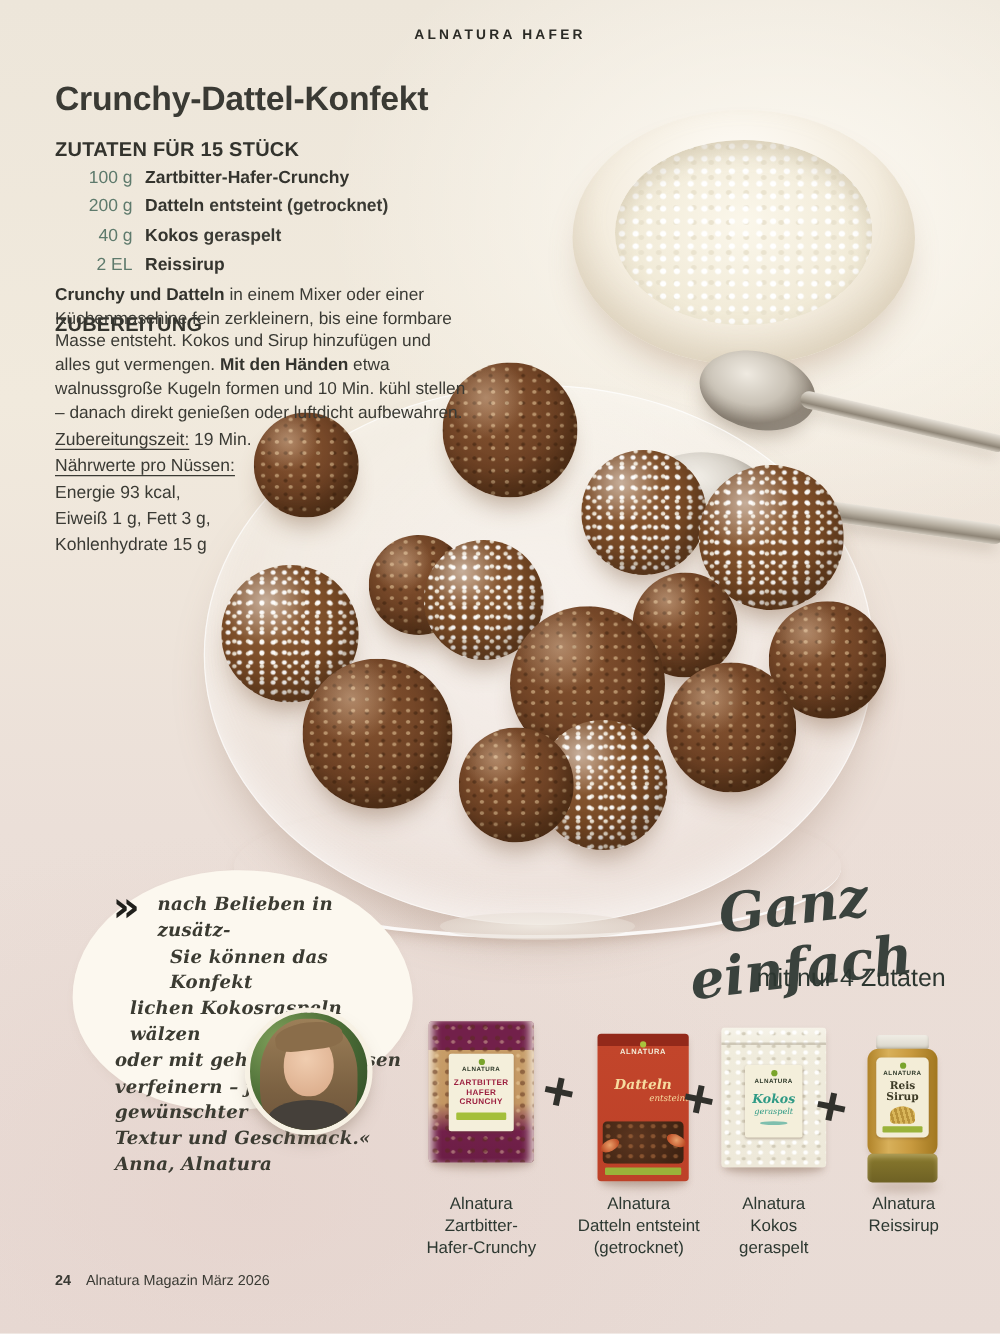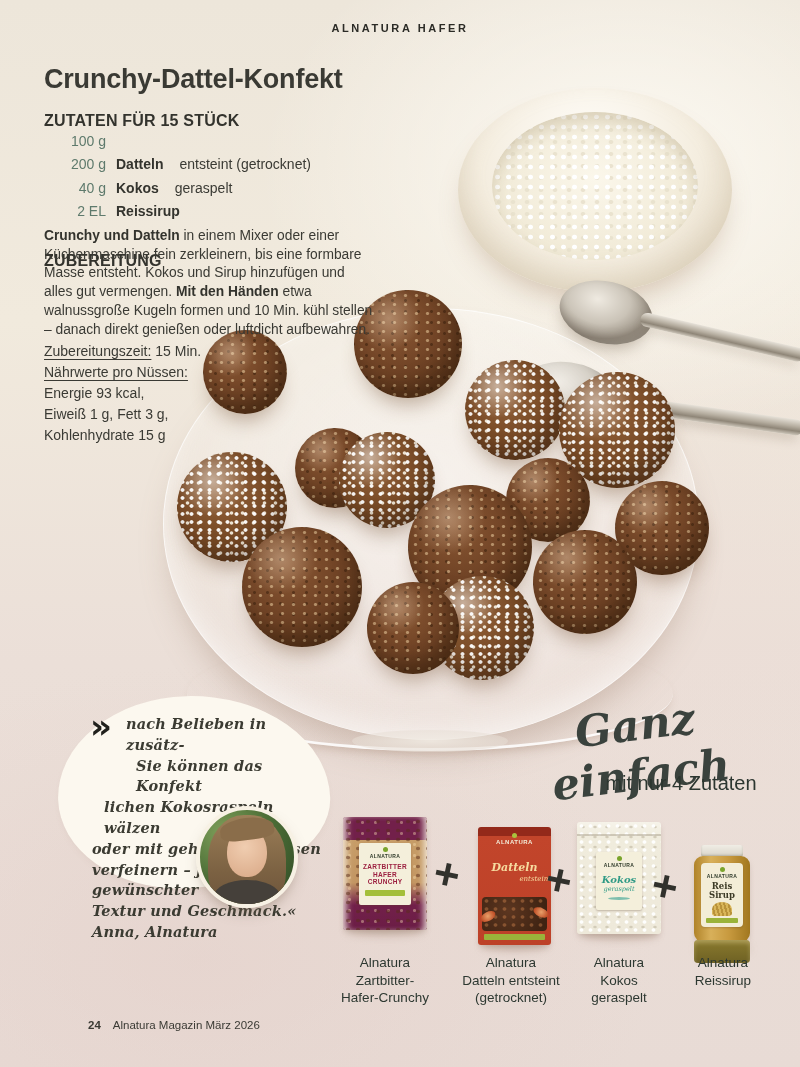--- a/index.html
+++ b/index.html
@@ -16,27 +16,27 @@
 
   
   .kicker{left:0;top:22px;width:100%;text-align:center;font-size:11px;font-weight:bold;letter-spacing:2.6px;color:#2b2b26;}
   .title{left:44px;top:64px;font-size:27px;font-weight:bold;color:#3a3a34;letter-spacing:-0.2px;}
   .sec-head{font-size:16px;font-weight:bold;color:#33332d;letter-spacing:0.2px;}
   .ing-head{left:44px;top:112px;}
   .ing-list{left:44px;top:130px;}
   .ing-row{display:flex;font-size:14px;line-height:23.3px;}
   .ing-qty{width:62px;text-align:right;color:#5e7a6c;}
   .ing-name{margin-left:10px;font-weight:bold;color:#34342e;}
-  .ing-note{margin-left:16px;font-weight:normal;color:#3a3a34;}
+  .ing-note{margin-left:4px;font-weight:bold;color:#3a3a34;}
   .prep-head{left:44px;top:224px;margin-top:28px;}
   .prep-text{left:44px;top:227px;width:332px;font-size:13.8px;line-height:18.7px;color:#3a3a34;}
   .prep-text b{color:#33332d;}
   .details{left:44px;top:341px;font-size:14px;line-height:21px;color:#3a3a34;}
   .u{text-decoration:underline;text-underline-offset:3px;text-decoration-thickness:1px;}
-  .footer{left:44px;top:1019px;font-size:11.5px;color:#3a3a34;margin-left:44px;}
+  .footer{left:44px;top:1019px;font-size:11.5px;color:#3a3a34;}
   .footer b{margin-right:12px;}
 
   
   .bowl{left:458px;top:88px;width:274px;height:204px;border-radius:50%;
     background:radial-gradient(ellipse at 48% 30%, #fffdf9, #f4eddf 55%, #e7ddca 78%, #f0e8d9);
     box-shadow:0 18px 28px -10px rgba(170,140,110,0.45), inset 0 -14px 24px rgba(200,185,160,0.35);}
   .bowl-inner{left:492px;top:112px;width:206px;height:148px;border-radius:50%;
     background-image:
       radial-gradient(rgba(255,255,255,1) 2px, rgba(255,255,255,0) 3px),
       radial-gradient(rgba(233,226,206,0.95) 1.8px, rgba(233,226,206,0) 2.8px),
@@ -163,21 +163,21 @@
       linear-gradient(180deg,#f6f3e9 0%, #f0ecdd 14%, #eee9da 100%);
     background-size:9px 8px, 12px 10px, 100% 100%;
     box-shadow:0 3px 6px -2px rgba(130,100,80,0.4);}
   .bag3-fold{position:absolute;left:0;top:12px;width:100%;height:2px;background:rgba(170,160,140,0.5);}
   .bag3 .plabel{left:19px;top:30px;width:46px;height:58px;}
   .bag3-name{font-family:"DejaVu Serif",serif;font-style:italic;font-weight:bold;
     font-size:10px;color:#2f9a85;margin-top:6px;}
   .bag3-sub{font-family:"DejaVu Serif",serif;font-style:italic;font-size:6.5px;color:#2f9a85;}
   .bag3-swoosh{width:22px;height:3px;margin:4px auto 0;border-radius:50%;background:#7fbfae;}
 
-  .bottle{left:692px;top:828px;width:60px;height:118px;margin-top:17px;}
+  .bottle{left:692px;top:828px;width:60px;height:118px;}
   .bottle-cap{position:absolute;left:9px;top:0;width:42px;height:12px;border-radius:3px;
     background:linear-gradient(180deg,#f0ede5,#d8d4c8);box-shadow:inset 0 -2px 2px rgba(150,145,130,0.5);}
   .bottle-body{position:absolute;left:2px;top:11px;width:56px;height:86px;border-radius:9px;
     background:linear-gradient(90deg,#b08329 0%, #d8b05a 30%, #c89a3f 62%, #a1771f 100%);
     box-shadow:0 3px 6px -2px rgba(130,100,80,0.4);}
   .bottle-label{position:absolute;left:7px;top:7px;width:42px;height:64px;border-radius:4px;
     background:#f3edd7;text-align:center;box-shadow:0 1px 2px rgba(90,60,40,0.25);}
   .bottle-name{font-family:"DejaVu Serif",serif;font-weight:bold;font-size:8.5px;line-height:9px;color:#3c3a26;}
   .wheat{width:20px;height:14px;margin:2px auto 0;border-radius:50% 50% 20% 20%;
     background:repeating-linear-gradient(75deg,#d9b65a 0 2px, #b9923a 2px 4px);}
@@ -221,20 +221,21 @@
   <div class="ball plain" style="left:408px;top:485px;width:124px;height:124px"></div>
   <div class="ball plain" style="left:242px;top:527px;width:120px;height:120px"></div>
   <div class="ball plain" style="left:533px;top:530px;width:104px;height:104px"></div>
   <div class="ball coco" style="left:430px;top:576px;width:104px;height:104px"></div>
   <div class="ball plain" style="left:367px;top:582px;width:92px;height:92px"></div>
 
   <div class="abs sec-head ing-head">ZUTATEN FÜR 15 STÜCK</div>
   <div class="abs ing-list">
     <div class="ing-row">
       <span class="ing-qty">100 g</span>
+      <span class="ing-name">Zartbitter-Hafer-Crunchy</span>
     </div>
     <div class="ing-row">
       <span class="ing-qty">200 g</span>
       <span class="ing-name">Datteln</span>
       <span class="ing-note">entsteint (getrocknet)</span>
     </div>
     <div class="ing-row">
       <span class="ing-qty">40 g</span>
       <span class="ing-name">Kokos</span>
       <span class="ing-note">geraspelt</span>
@@ -244,21 +245,21 @@
       <span class="ing-name">Reissirup</span>
     </div>
   </div>
 
   <div class="abs sec-head prep-head">ZUBEREITUNG</div>
   <div class="abs prep-text">
     <b>Crunchy und Datteln</b><span> in einem Mixer oder einer Küchen­maschine fein zerkleinern, bis eine formbare Masse entsteht. Kokos und Sirup hinzufügen und alles gut vermengen. </span><b>Mit den Händen</b><span> etwa walnussgroße Kugeln formen und 10 Min. kühl stellen – danach direkt genießen oder luftdicht aufbewahren.</span>
   </div>
 
   <div class="abs details">
-    <div><span class="u">Zubereitungszeit:</span><span> 15 Min.</span></div>
+    <div><span class="u">Zubereitungszeit:</span><span> 19 Min.</span></div>
     <div><span class="u">Nährwerte pro Nüssen:</span></div>
     <div>Energie 93 kcal,</div>
     <div>Eiweiß 1 g, Fett 3 g,</div>
     <div>Kohlenhydrate 15 g</div>
   </div>
 
   <div class="abs bubble"></div>
   <div class="abs q-mark">»</div>
   <div class="abs quote-block">
     <div class="q-line qi-1">nach Belieben in zusätz-</div>

